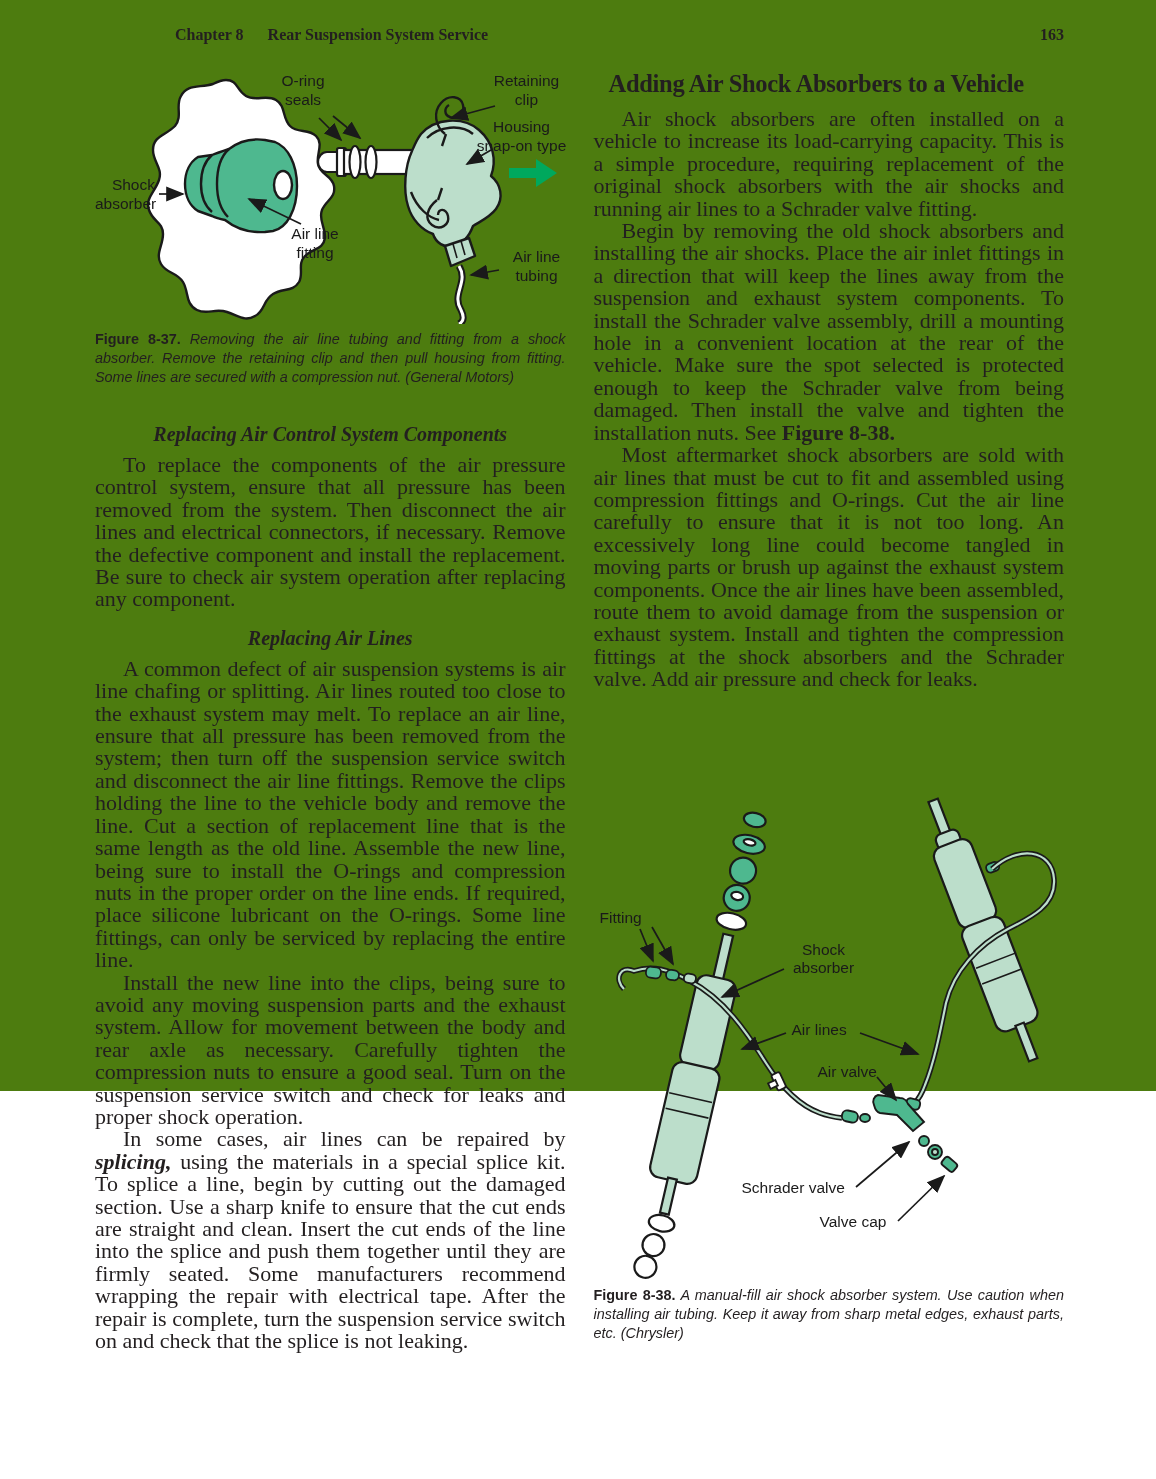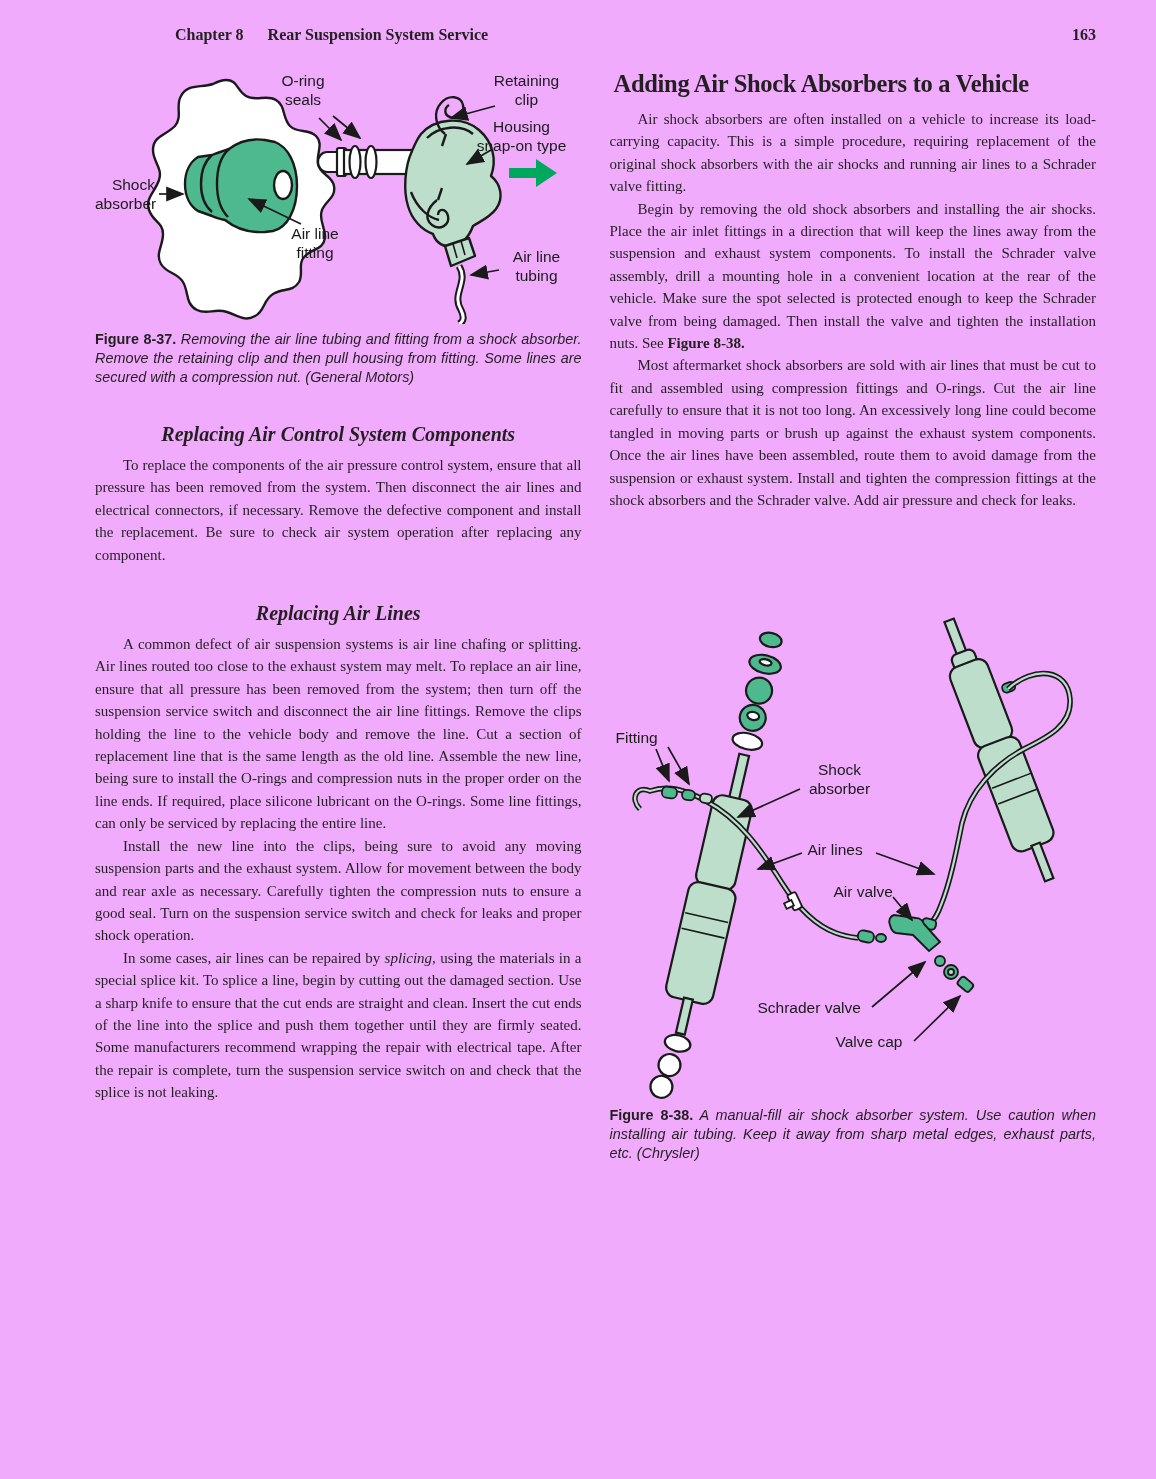--- a/index.html
+++ b/index.html
@@ -1,36 +1,36 @@
 <!DOCTYPE html>
 <html><head>
 <meta charset="utf-8">
 <style>
   html,body {margin:0; padding:0; background:#ffffff;}
   body {width:1156px; height:1479px; color:#231f20; font-family:"Liberation Serif", serif; overflow:hidden;}
-  .page {box-sizing:border-box; width:1156px; height:1479px; padding:26px 60px 0 95px; position:relative; background:#f0abfc;}
+  .page {box-sizing:border-box; width:1156px; height:1091px; padding:26px 92px 0 95px; position:relative; background:#4d7c0f;}
   .pg-header {display:flex; align-items:baseline; font-weight:bold; font-size:16px;}
   .pg-header .hleft {padding-left:80px; display:flex; gap:24px;}
   .pg-header .hpage {margin-left:auto;}
   .columns {display:flex; gap:28px; margin-top:14px;}
   .col {flex:1; min-width:0;}
-  p.body {font-size:15px; line-height:22.4px; text-align:justify; margin:0; text-indent:28px;}
-  .h1 {font-size:24.5px; font-weight:bold; letter-spacing:-0.3px; margin:12px 0 10px 4px; line-height:28px;}
+  p.body {font-size:22px; line-height:22.4px; text-align:justify; margin:0; text-indent:28px;}
+  .h1 {font-size:24.5px; font-weight:bold; letter-spacing:-0.3px; margin:12px 0 10px 15px; line-height:28px;}
   .h2 {font-size:20px; font-weight:bold; font-style:italic; text-align:center; margin:0 0 8px 0;}
   .h2.components {margin-top:36px;}
-  .h2.airlines {margin-top:36px;}
+  .h2.airlines {margin-top:16px;}
   .caption {font-family:"Liberation Sans", sans-serif; font-size:14.4px; line-height:19px; text-align:justify; margin-top:6px;}
   .caption .lead {font-weight:bold;}
   .caption .it {font-style:italic;}
   .fig {position:relative;}
   .fig37 {margin-top:14px; height:252px;}
   .fig38 {margin-top:92px; height:497px;}
   .fig-label {position:absolute; font-family:"Liberation Sans", sans-serif; font-size:15.5px; line-height:18.5px; white-space:pre-line; color:#1a1a1a;}
   .tc {text-align:center;} .tr {text-align:right;}
-  .bold {font-weight:bold;} .boldit {font-weight:normal; font-style:italic;margin-top:40px;}
+  .bold {font-weight:bold;} .boldit {font-weight:bold; font-style:italic;margin-top:40px;}
   svg {display:block;}
 </style>
 </head>
 <body>
 
 <div class="page">
 
   <div class="pg-header">
     <div class="hleft">
       <span>Chapter 8</span>

